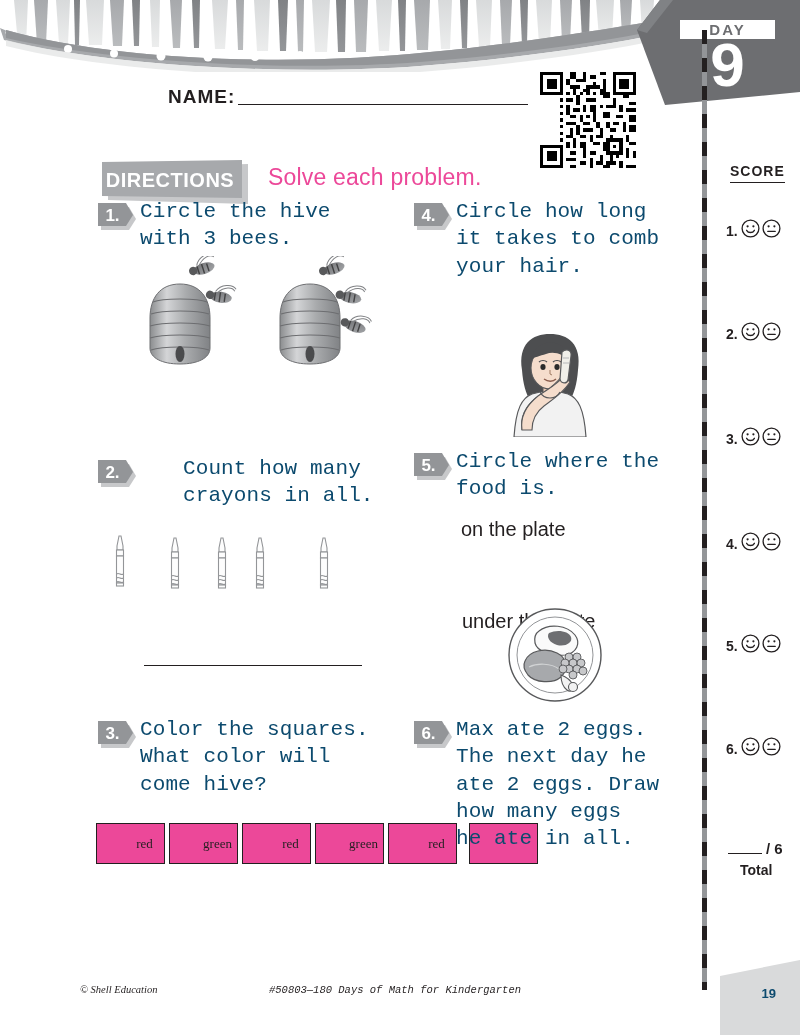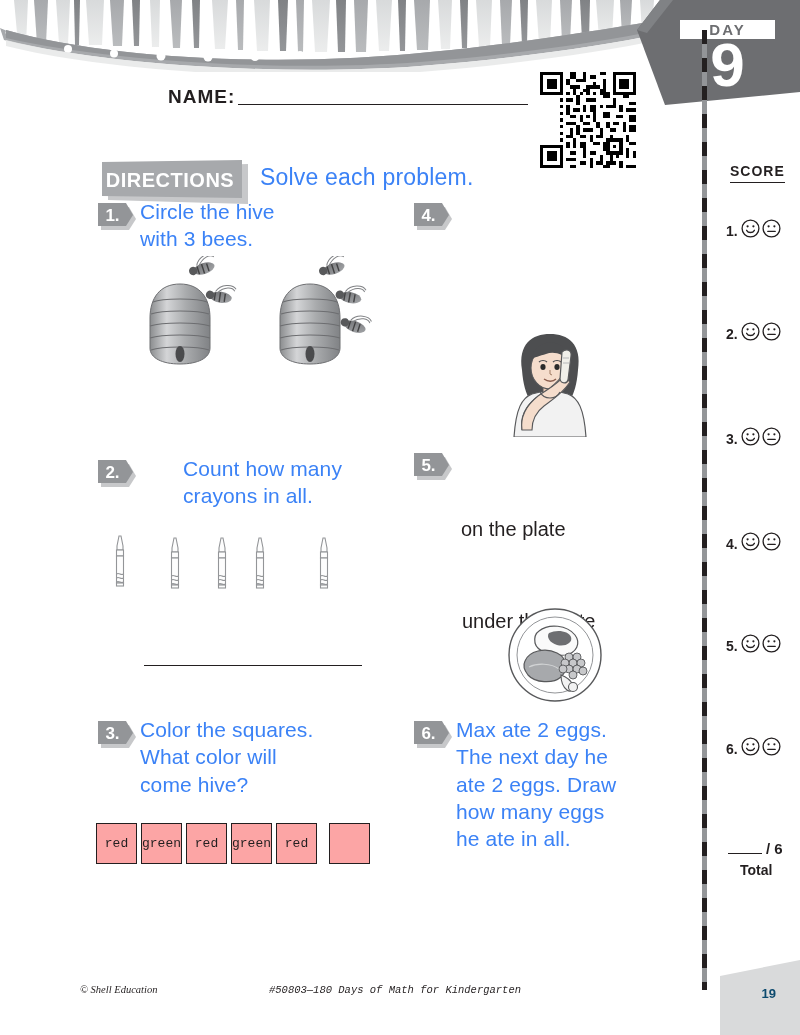--- a/index.html
+++ b/index.html
@@ -49,52 +49,52 @@
   
   .directions-wrap{position:absolute;left:100px;top:120px;width:440px;height:46px;margin-top:40px;}
   .directions-badge{position:absolute;left:0;top:0;width:152px;height:44px;}
   .directions-badge span{
     position:absolute;left:0;top:0;width:140px;height:40px;
     display:flex;align-items:center;justify-content:center;
     color:#ffffff;font-weight:bold;font-size:20px;letter-spacing:.5px;
     font-family:"Liberation Sans", sans-serif;
   }
   .directions-text{
-    position:absolute;left:160px;top:4px;
-    font-size:23px;color:#3b82f6;font-family:"Liberation Sans", sans-serif;
+    position:absolute;left:168px;top:4px;
+    font-size:23px;color:#ec4899;font-family:"Liberation Sans", sans-serif;
     letter-spacing:.2px;
   }
 
   
   .q{position:absolute;}
   .q-head{display:flex;align-items:flex-start;}
   .q-badge{position:relative;width:40px;height:27px;flex:0 0 40px;margin-top:5px;}
   .q-badge span{
     position:absolute;left:0;top:0;width:33px;height:25px;
     display:flex;align-items:center;justify-content:center;
     color:#ffffff;font-weight:bold;font-size:17px;
     font-family:"Liberation Sans", sans-serif;
   }
   .q-text{
-    font-size:21px;line-height:1.30;color:#3b82f6;letter-spacing:.1px;
-    font-family:Liberation Sans, sans-serif;margin-left:4px;
+    font-size:21px;line-height:1.30;color:#0c4a6e;letter-spacing:.1px;
+    font-family:Liberation Mono, monospace;margin-left:4px;
   }
   .choice{
     font-size:20px;color:#231f20;font-family:"Liberation Sans", sans-serif;
   }
 
   
   .ans-rule{border-bottom:1.6px solid #231f20;height:1px;}
 
   
   .pattern{position:absolute;display:flex;gap:4px;}
   .pbox{
-    width:39px;height:39px;border:1.6px solid #231f20;background:#fca5a5;
+    width:39px;height:39px;border:1.6px solid #231f20;background:#ec4899;
     display:flex;align-items:center;justify-content:center;
-    font-size:13px;color:#231f20;font-family:Liberation Mono, monospace;
+    font-size:13px;color:#231f20;font-family:Liberation Serif, serif;padding-left:28px;
   }
 
   
   .divider{position:absolute;left:702px;top:30px;width:5px;height:960px;}
   .score-col{position:absolute;left:720px;top:0;width:86px;height:729px;}
   .score-title{
     position:absolute;left:10px;top:163px;font-size:14px;font-weight:bold;
     letter-spacing:1px;color:#231f20;padding-bottom:3px;border-bottom:1.8px solid #231f20;
     font-family:"Liberation Sans", sans-serif;
   }
@@ -521,20 +521,23 @@
 
   <div class="q" style="left:412px;top:198px;width:280px;">
     <div class="q-head">
       <div class="q-badge">
         <svg width="40" height="27" viewBox="0 0 40 27">
           <polygon points="5,4 33,4 40,16 33,27 5,27" fill="#c7c8ca"></polygon>
           <polygon points="2,0 30,0 37,12 30,23 2,23" fill="#939598"></polygon>
         </svg>
         <span>4.</span>
       </div>
+      <div class="q-text" style="white-space:pre-line;">Circle how long
+it takes to comb
+your hair.</div>
     </div>
   </div>
 
   <div style="position:absolute;left:498px;top:332px;width:110px;height:105px;">
     <svg width="110" height="105" viewBox="0 0 110 105">
 
       <path d="M24,38 C20,12 34,2 52,2 C70,2 84,12 80,38 C79,52 76,62 72,68 L32,68 C28,62 25,52 24,38 Z" fill="#4d4e50"></path>
 
       <path d="M34,62 C24,66 18,76 16,105 L88,105 C86,76 80,66 70,62 L62,60 L42,60 Z" fill="#f2f2f2" stroke="#58595b" stroke-width="1.2"></path>
 
@@ -566,20 +569,22 @@
 
   <div class="q" style="left:412px;top:448px;width:280px;">
     <div class="q-head">
       <div class="q-badge">
         <svg width="40" height="27" viewBox="0 0 40 27">
           <polygon points="5,4 33,4 40,16 33,27 5,27" fill="#c7c8ca"></polygon>
           <polygon points="2,0 30,0 37,12 30,23 2,23" fill="#939598"></polygon>
         </svg>
         <span>5.</span>
       </div>
+      <div class="q-text" style="white-space:pre-line;">Circle where the
+food is.</div>
     </div>
   </div>
   <div class="choice" style="position:absolute;left:461px;top:518px;">on the plate</div>
   <div class="choice" style="position:absolute;left:462px;top:562px;margin-top:48px;">under the plate</div>
 
   <div style="position:absolute;left:505px;top:605px;width:100px;height:100px;">
     <svg width="100" height="100" viewBox="0 0 100 100">
       <circle cx="50" cy="50" r="46" fill="#ffffff" stroke="#58595b" stroke-width="1.4"></circle>
       <circle cx="50" cy="50" r="38" fill="#ffffff" stroke="#939598" stroke-width="1"></circle>
 

